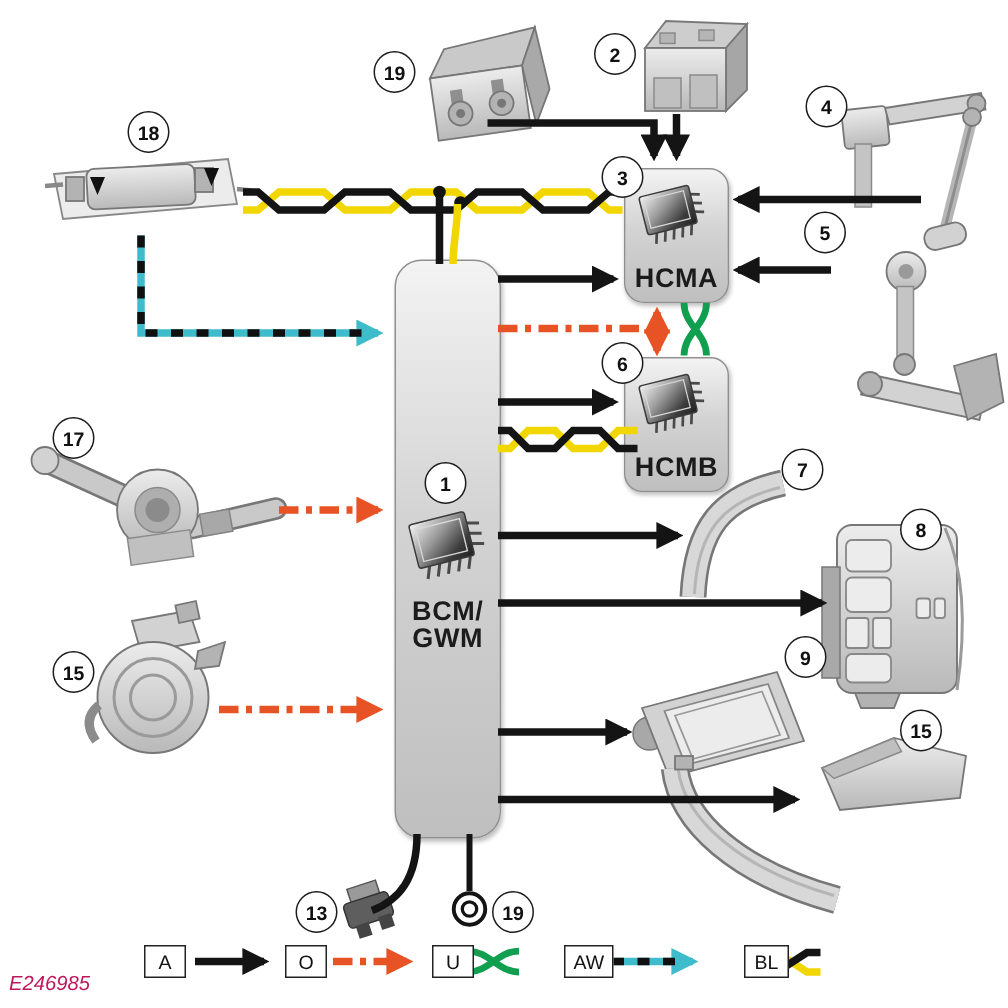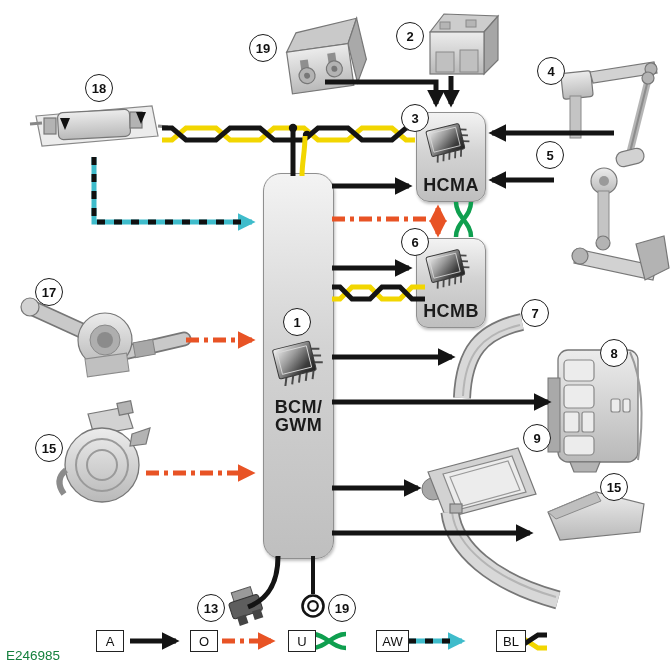--- a/index.html
+++ b/index.html
@@ -25,21 +25,21 @@
   #hcma .module-label,#hcmb .module-label{bottom:5px;}
   #bcm .module-label{top:224px;line-height:18px;}
   
   .callout{position:absolute;z-index:9;width:26px;height:26px;border-radius:50%;
            background:#fff;border:1.6px solid #1c1c1c;display:flex;align-items:center;
            justify-content:center;font-size:13px;font-weight:bold;color:#111;}
   
   .lg-box{position:absolute;top:630px;z-index:9;height:20px;border:1.3px solid #222;
           background:#fff;display:flex;align-items:center;justify-content:center;
           font-size:13px;color:#111;}
-  #figure-id{position:absolute;left:6px;top:648px;z-index:9;font-size:13.5px;color:#15803d;}
+  #figure-id{position:absolute;left:6px;top:648px;z-index:9;font-size:13.5px;color:#be185d;font-style:italic;}
   
   .wk{stroke:var(--black);stroke-width:5;fill:none;}
   .wk2{stroke:var(--black);stroke-width:5;fill:none;}
   .wthin{stroke:var(--black);stroke-width:4;fill:none;}
   .wo{stroke:var(--orange);stroke-width:5;fill:none;stroke-dasharray:13 5 4 5;}
   .wos{stroke:var(--orange);stroke-width:5;fill:none;}
   .wg{stroke:var(--green);stroke-width:4.5;fill:none;}
   .wy{stroke:var(--yellow);stroke-width:5;fill:none;}
   .wt-base{stroke:var(--teal);stroke-width:5;fill:none;}
   .wt-dash{stroke:#101010;stroke-width:5;fill:none;stroke-dasharray:8 9;}

